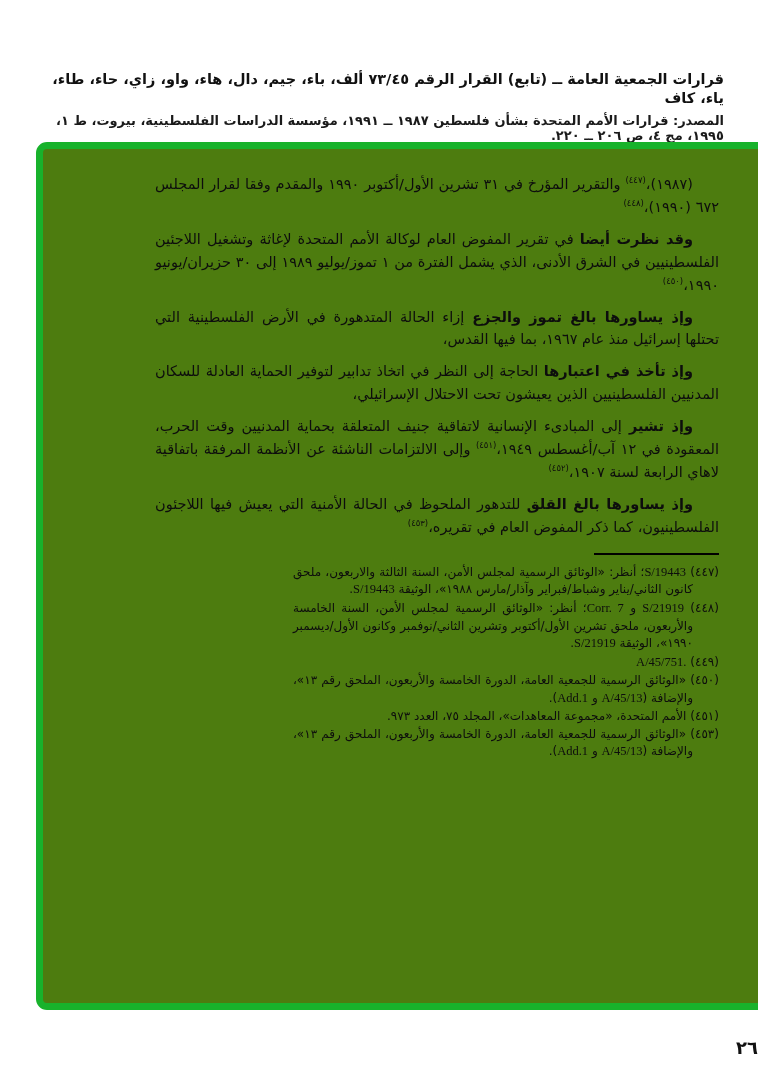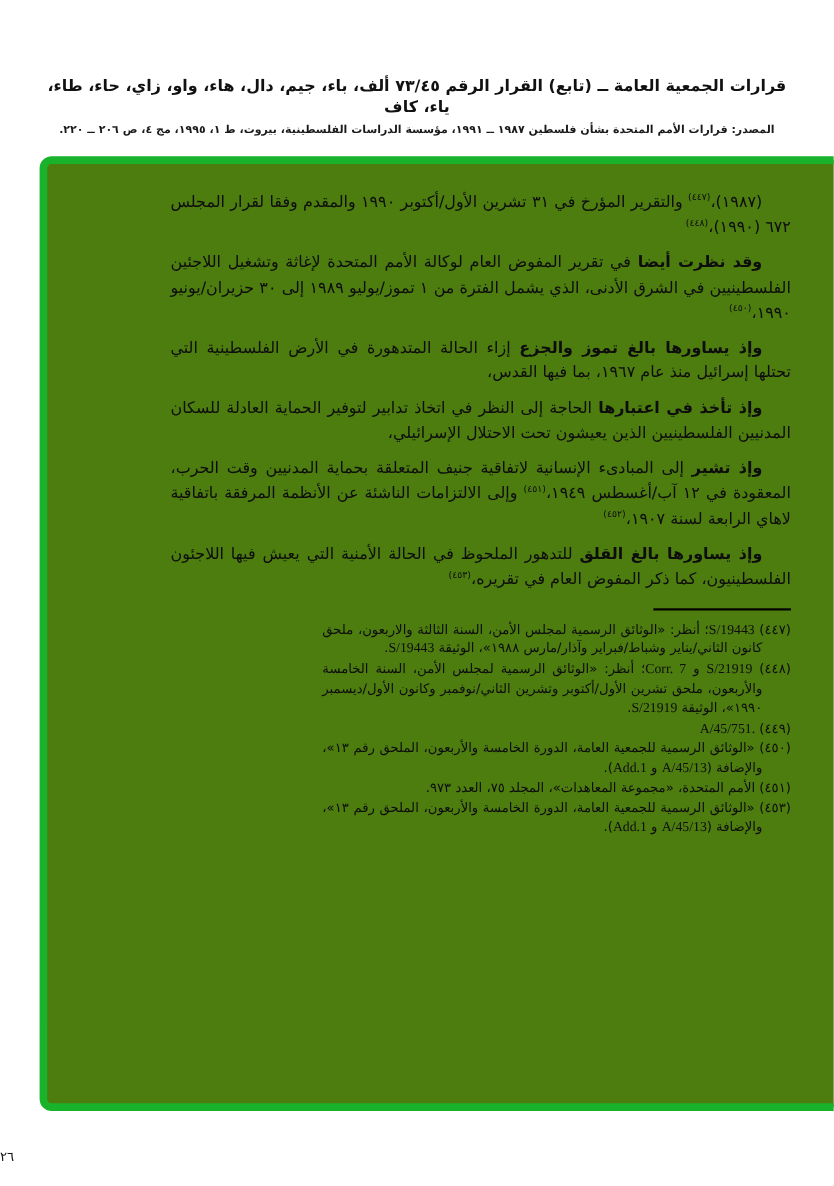--- a/index.html
+++ b/index.html
@@ -1,23 +1,23 @@
 <!DOCTYPE html>
 <html lang="ar"><head>
 <meta charset="utf-8">
 <style>
   html,body{margin:0;padding:0;background:#ffffff;}
   .page{
     position:relative;width:758px;height:1078px;background:#ffffff;
     font-family:"DejaVu Sans",sans-serif;color:#111;overflow:hidden;
   }
   
-  .hdr{position:absolute;top:70px;left:34px;right:34px;text-align:center;direction:rtl;}
+  .hdr{position:absolute;top:70px;left:34px;right:34px;text-align:right;direction:rtl;}
   .hdr-title{font-size:14.5px;font-weight:700;letter-spacing:0;line-height:1.3;}
-  .hdr-source{font-size:10px;font-weight:700;margin-top:5px;color:#1a1a1a;}
+  .hdr-source{font-size:13px;font-weight:700;margin-top:5px;color:#1a1a1a;}
   
   .frame{
     position:absolute;left:36px;top:142px;width:743px;height:868px;
     border:7px solid #18b22b;border-radius:11px;box-sizing:border-box;
     background:#4d7c0f;
   }
   
   .bodytext{
     direction:rtl;margin:24px 53px 0 112px;
     font-size:14.5px;line-height:1.58;text-align:justify;color:#0d0d0d;
@@ -35,22 +35,22 @@
   .fns{
     direction:rtl;margin:0 53px 0 250px;
     font-size:12px;line-height:1.42;text-align:justify;color:#0d0d0d;
   }
   .fns .fnote{padding-right:26px;text-indent:-26px;margin:0 0 1px 0;}
   .fns .fn-num{white-space:nowrap;}
   .en{direction:ltr;unicode-bidi:embed;font-family:"Liberation Serif","DejaVu Serif",serif;font-size:12.5px;}
   .en.i{font-style:italic;}
   
   .pagenum{
-    position:absolute;left:0;right:0;bottom:20px;text-align:left;
-    font-size:12px;font-weight:400;color:#111;
+    position:absolute;left:0;right:0;bottom:20px;text-align:right;
+    font-size:18px;font-weight:700;color:#111;
   }
 </style>
 </head>
 <body>
 
 <div class="page">
 
   <div class="hdr">
     <div class="hdr-title">قرارات الجمعية العامة ــ (تابع) القرار الرقم ٧٣/٤٥ ألف، باء، جيم، دال، هاء، واو، زاي، حاء، طاء، ياء، كاف</div>
     <div class="hdr-source">المصدر: قرارات الأمم المتحدة بشأن فلسطين ١٩٨٧ ــ ١٩٩١، مؤسسة الدراسات الفلسطينية، بيروت، ط ١، ١٩٩٥، مج ٤، ص ٢٠٦ ــ ٢٢٠.</div>

